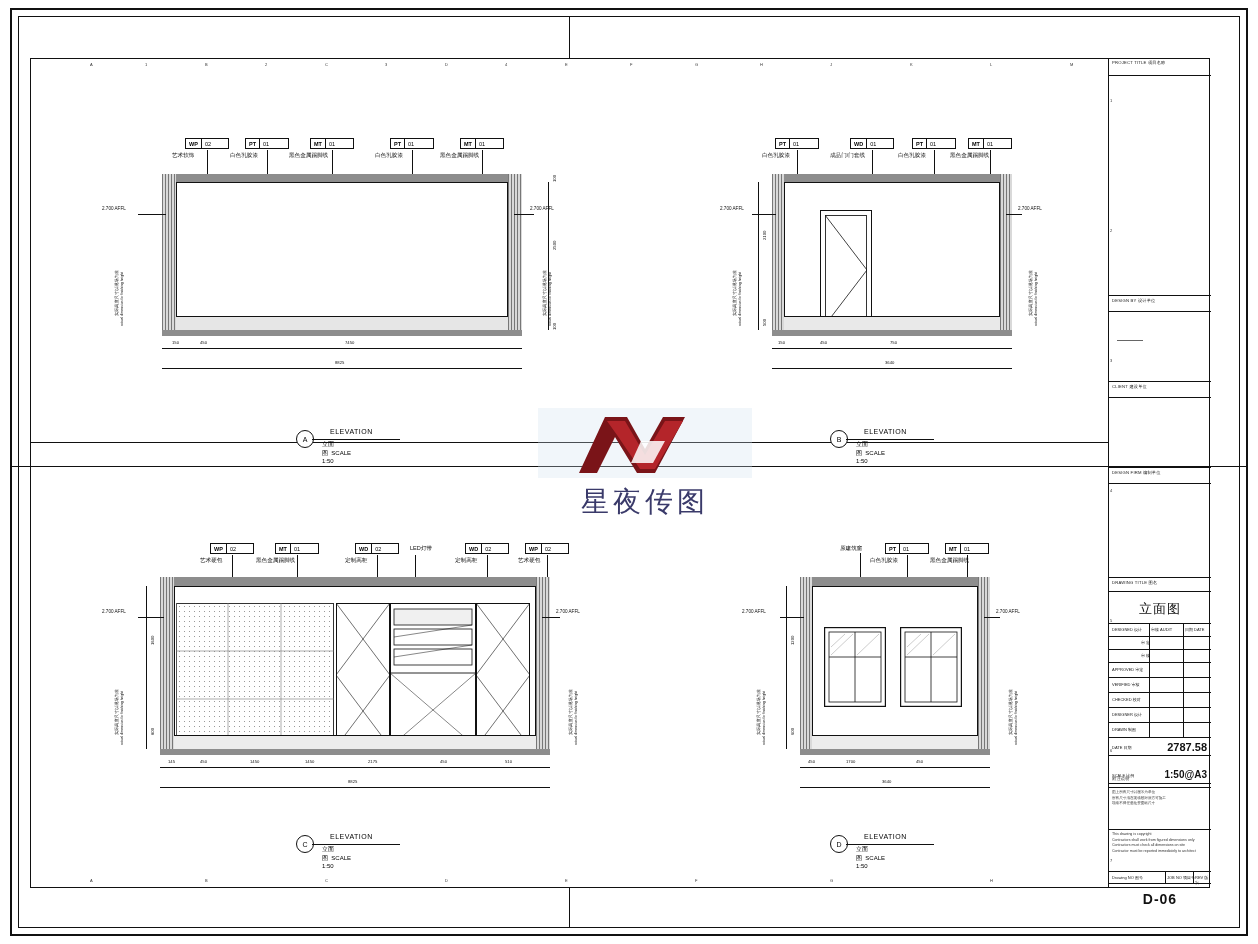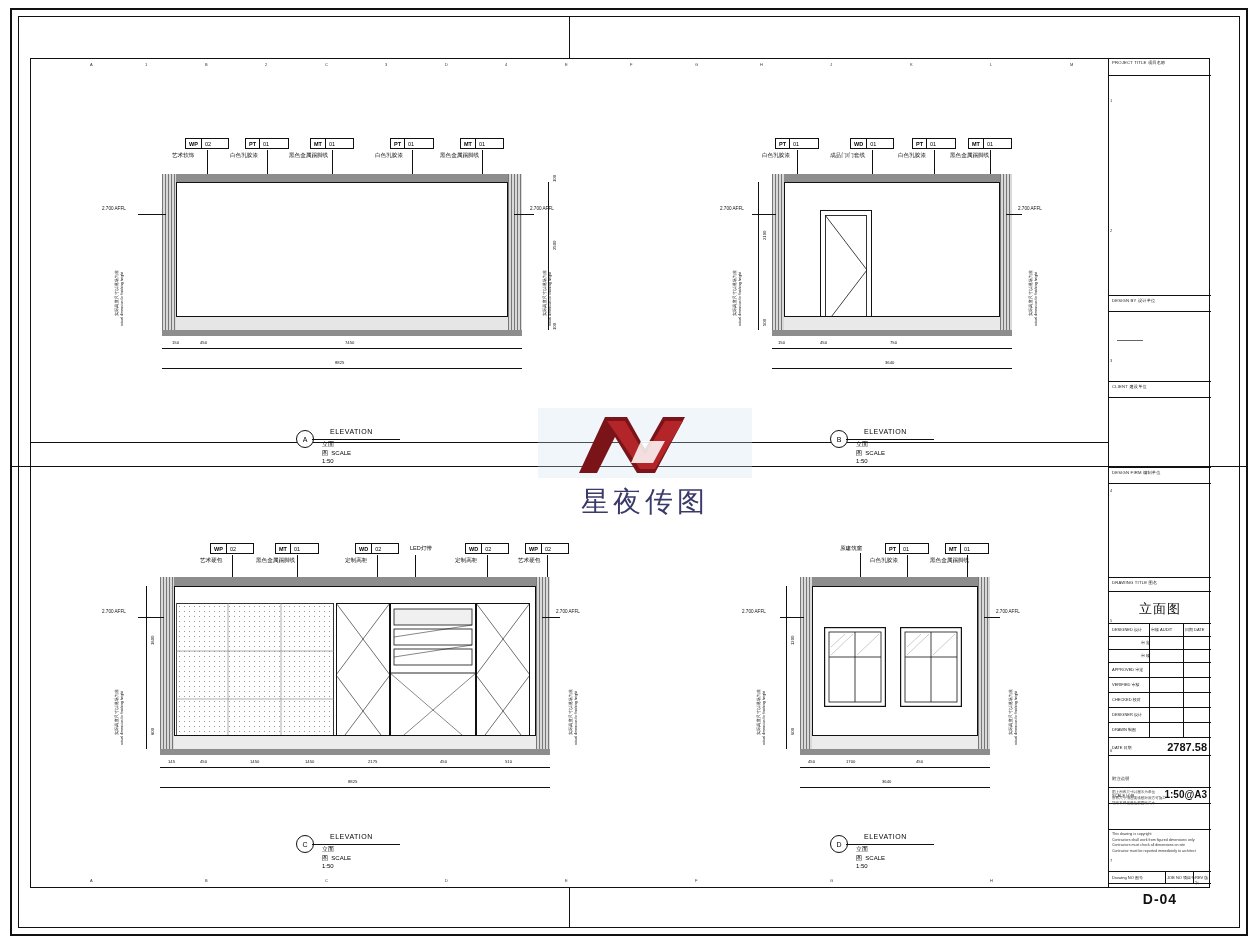--- a/index.html
+++ b/index.html
@@ -533,21 +533,21 @@
       <span class="tb-cell" style="left:3px;top:4px;">DRAWN   制图</span>
       <div style="position:absolute;left:40px;top:0;height:15px;border-left:1px solid #111;"></div>
       <div style="position:absolute;left:74px;top:0;height:15px;border-left:1px solid #111;"></div>
     </div>
 
     <div class="tb-row" style="top:680px;height:18px;">
       <span class="tb-cell" style="left:3px;top:7px;">DATE   日期</span>
       <div class="tb-date" style="position:absolute;right:0;top:3px;width:62px;">2787.58</div>
     </div>
 
-    <div class="tb-row" style="top:728px;height:18px;">
+    <div class="tb-row" style="top:708px;height:18px;">
       <span class="tb-cell" style="left:3px;top:7px;">SCALE   比例</span>
       <div class="tb-date" style="position:absolute;right:0;top:3px;width:66px;font-size:10px;">1:50@A3</div>
     </div>
 
     <div class="tb-row" style="top:716px;height:14px;">
       <div class="tb-label">附注说明</div>
     </div>
     <div class="tb-row" style="top:730px;height:42px;">
       <div class="tb-tiny">
         <div>图上所有尺寸以厘米为单位</div>
@@ -565,17 +565,17 @@
     </div>
 
     <div class="tb-row" style="top:814px;height:12px;">
       <span class="tb-cell" style="left:3px;top:3px;">Drawing NO   图号</span>
       <span class="tb-cell" style="left:58px;top:3px;">JOB NO   项目号</span>
       <span class="tb-cell" style="left:86px;top:3px;">REV   版次</span>
       <div style="position:absolute;left:56px;top:0;height:12px;border-left:1px solid #111;"></div>
       <div style="position:absolute;left:84px;top:0;height:12px;border-left:1px solid #111;"></div>
     </div>
     <div class="tb-row" style="top:826px;height:30px;border-bottom:none;">
-      <div class="tb-mid" style="font-size:14px;padding-top:7px;letter-spacing:1px;">D-04</div>
+      <div class="tb-mid" style="font-size:14px;padding-top:7px;letter-spacing:1px;">D-06</div>
     </div>
   </div>
 
 </div>
 
 </body></html>

